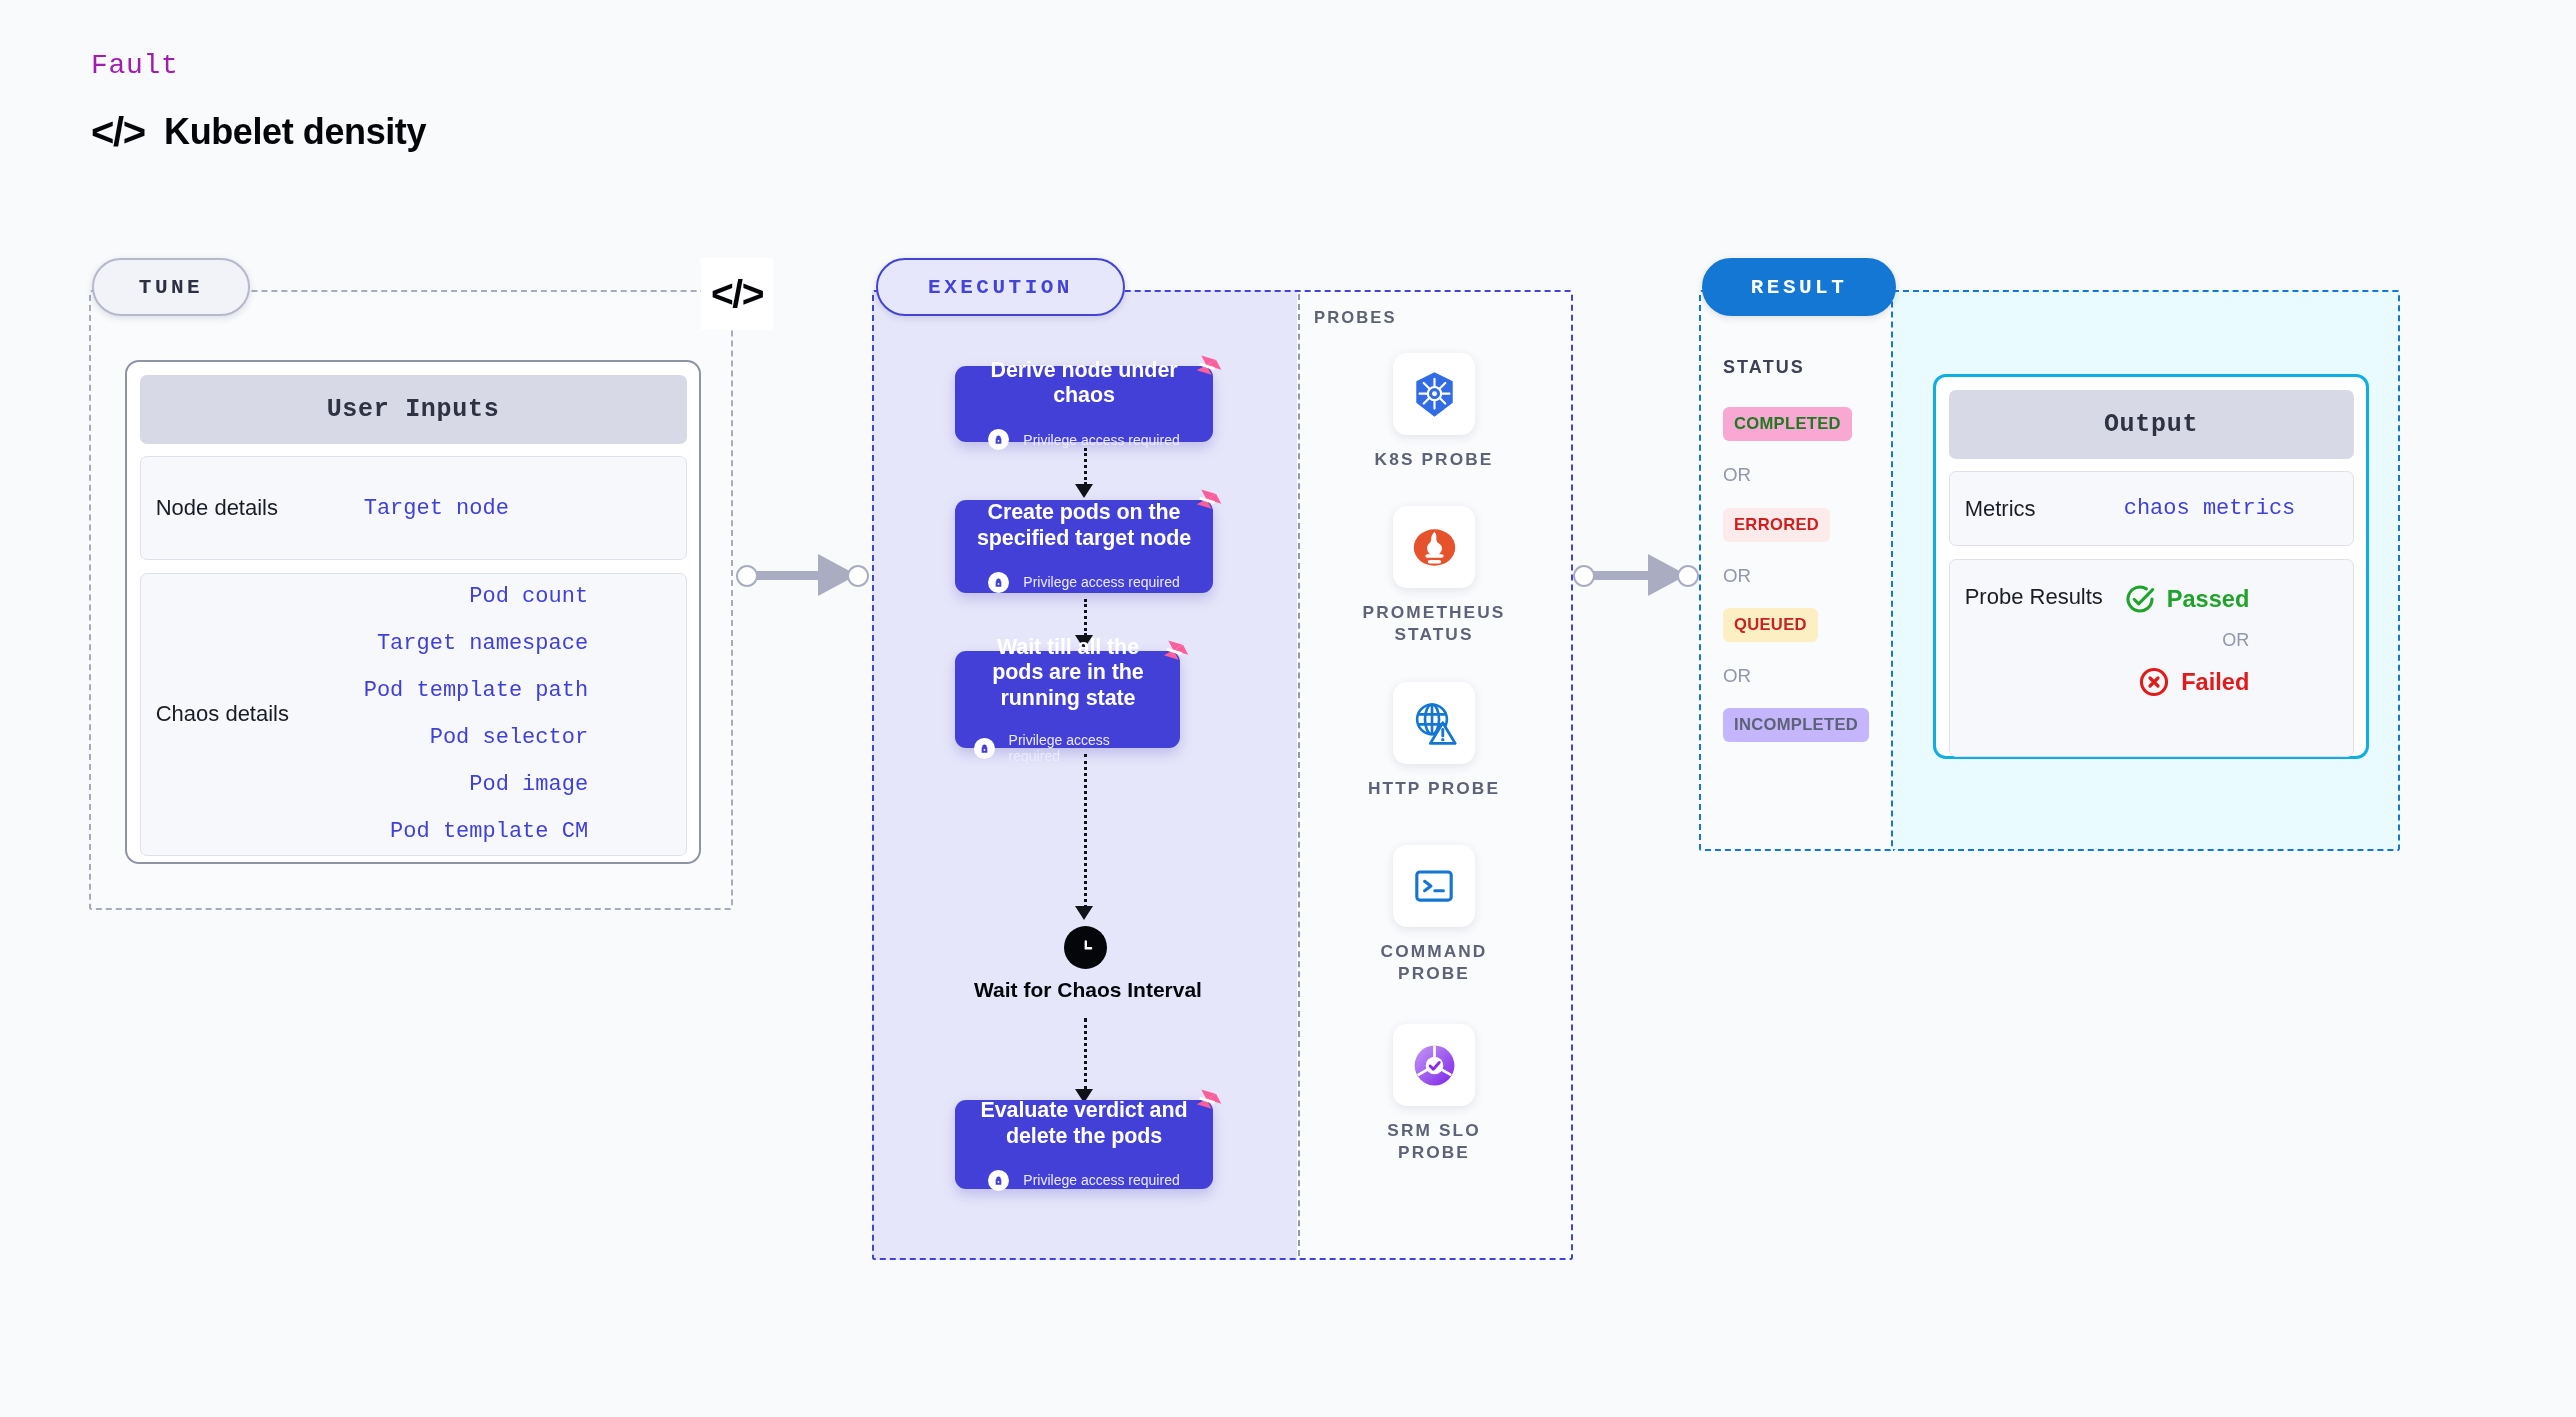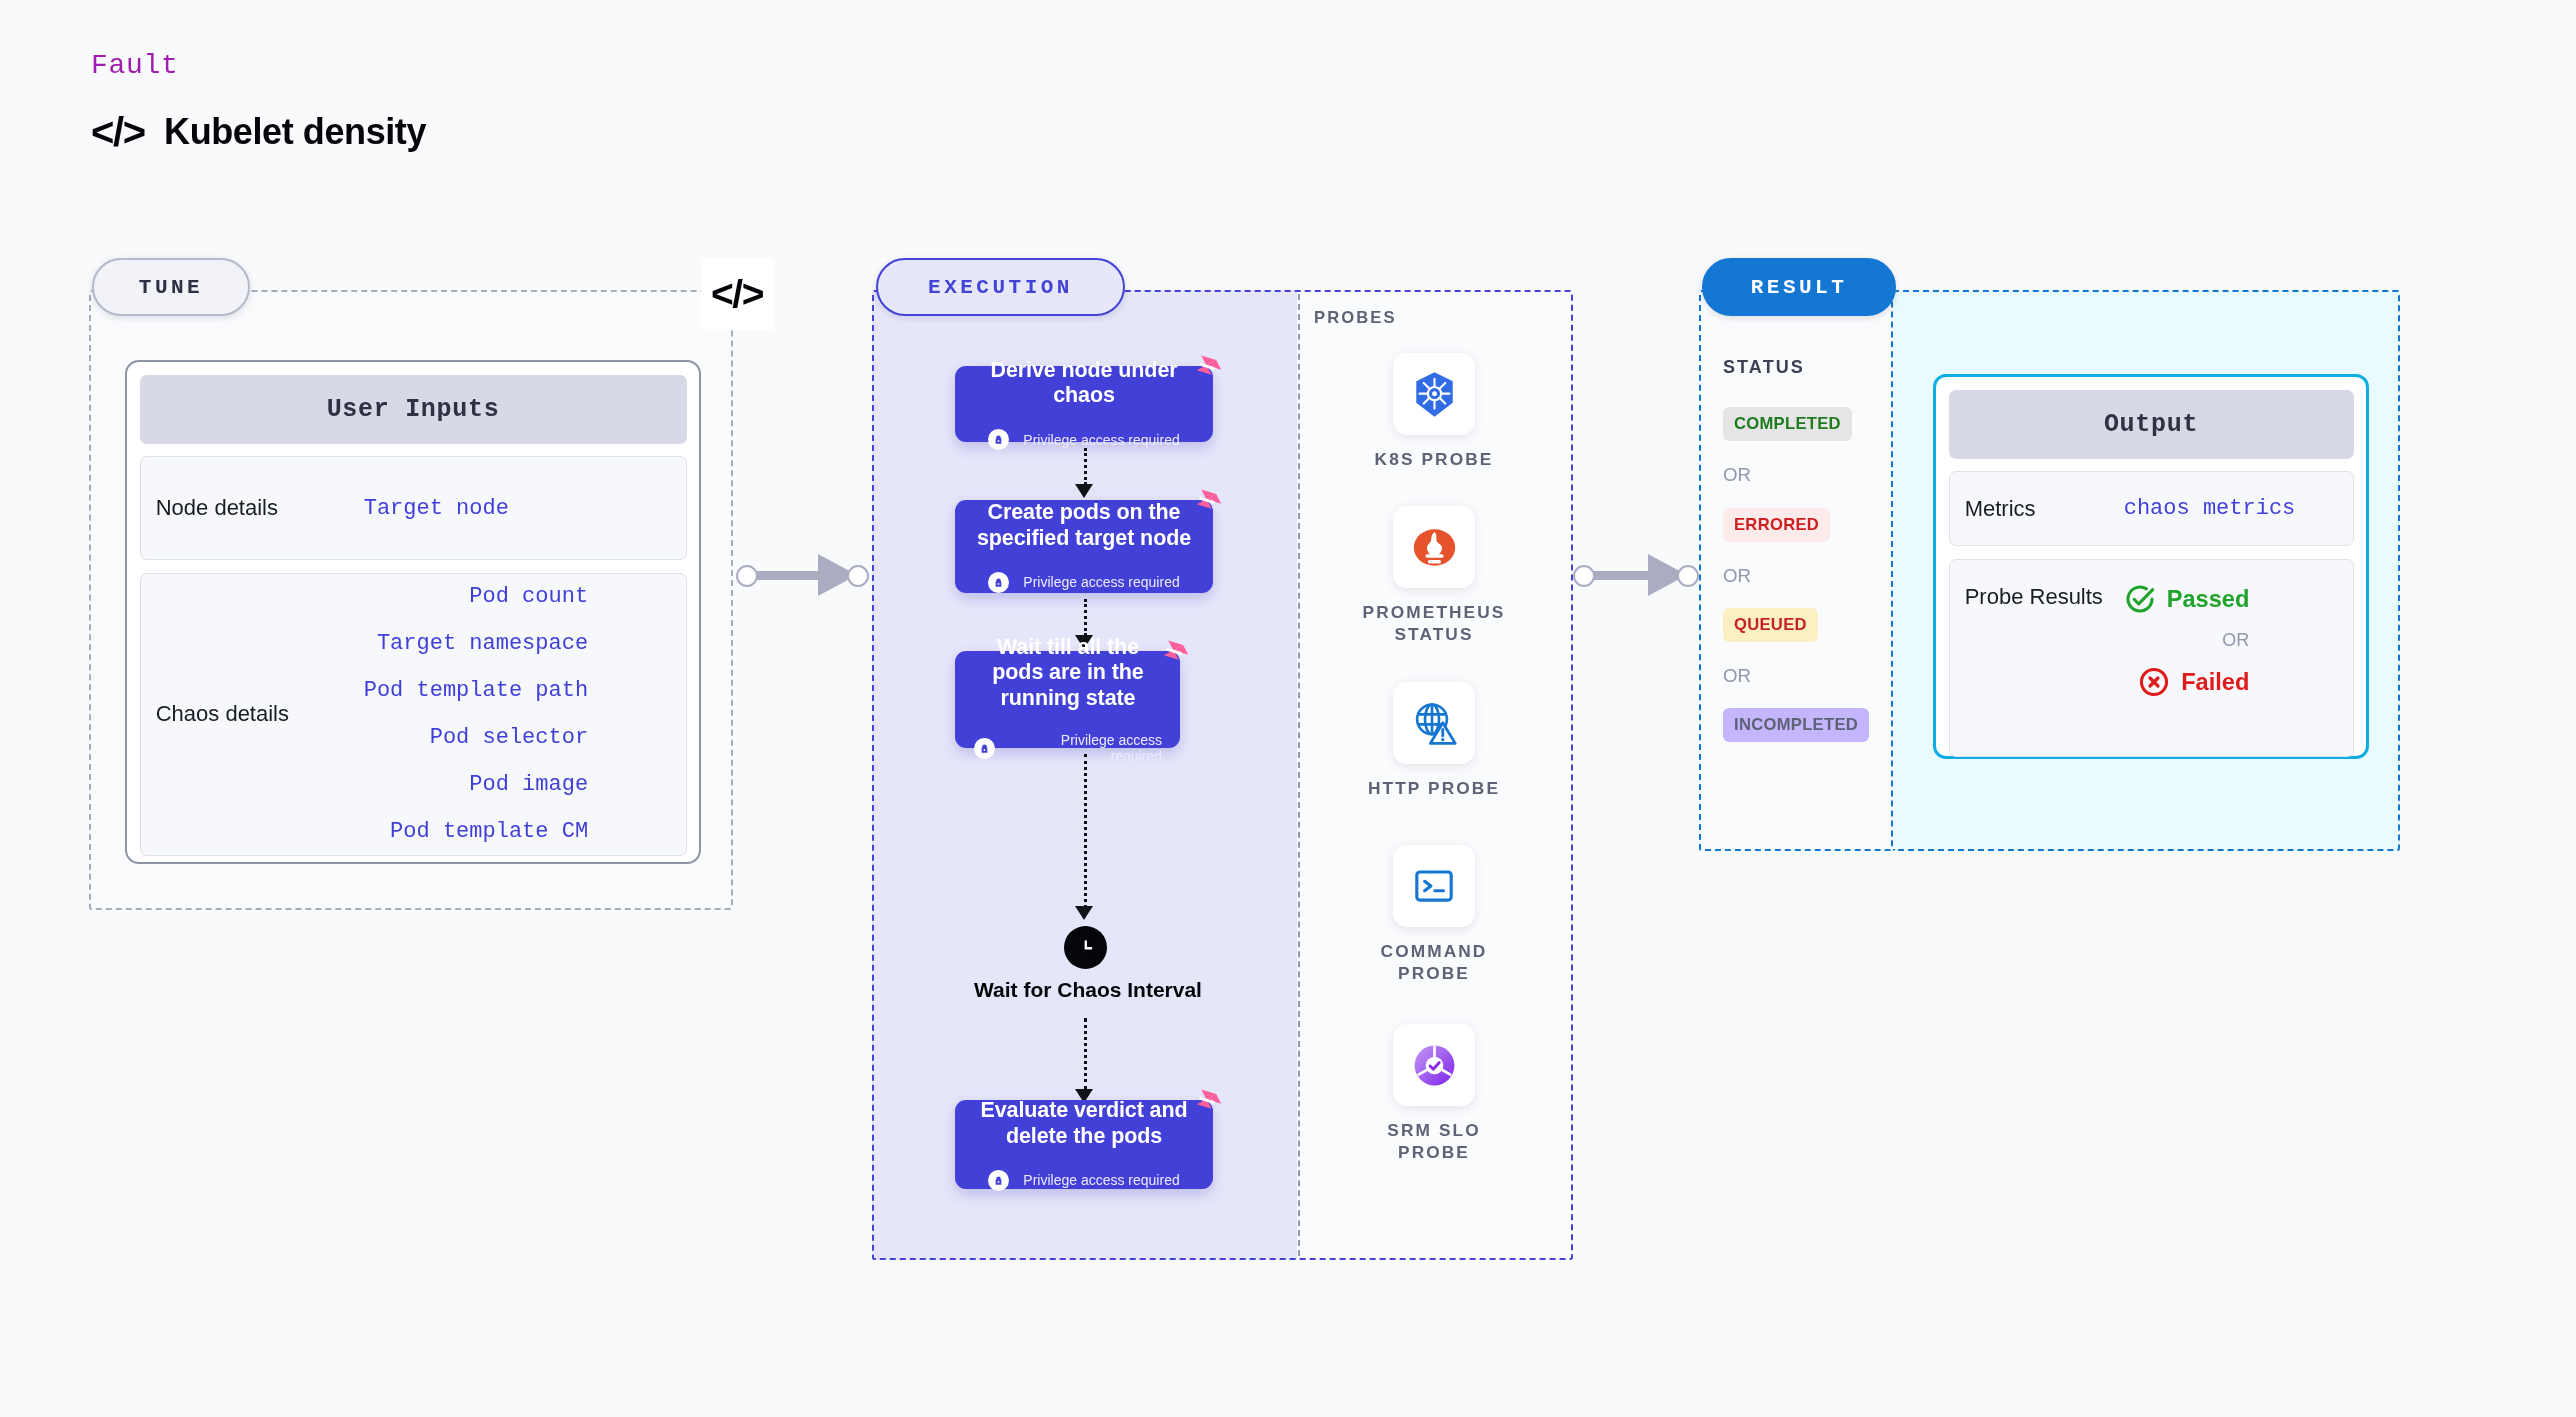--- a/index.html
+++ b/index.html
@@ -126,21 +126,21 @@
     box-shadow: 0 5.5px 12.5px rgba(55,50,180,.22);
     display: flex; flex-direction: column;
     align-items: center; justify-content: center;
     padding: 14px 18px;
   }
   .exec-step .title {
     color: #ffffff; font-weight: 700; font-size: 21.5px;
     line-height: 1.18; text-align: center; letter-spacing: -0.1px;
   }
   .priv {
-    display: flex; align-items: center; gap: 14px; margin-top: 21px; text-align: right;
+    display: flex; align-items: center; gap: 14px; margin-top: 21px;
   }
   .priv .lockdot {
     width: 21px; height: 21px; border-radius: 50%;
     background: #ffffff; display: flex; align-items: center; justify-content: center;
   }
   .priv .lockdot svg { display: block; }
   .priv .ptxt { color: #eceaff; font-size: 14px; }
 
   .chaos-flag {
     position: absolute; right: -18px; top: -18px;
@@ -479,21 +479,21 @@
     <div class="head" style="left:75px;"></div>
     <div class="dot" style="left:104px;"></div>
   </div>
 
   <div class="dash" id="res-out-box"></div>
   <div class="dash" id="res-status-box"></div>
   <div class="sect-pill" id="res-pill">RESULT</div>
 
   <div id="status-title">STATUS</div>
 
-  <div class="status-badge" style="top:407px; background:#e5e5e5; color:#1e7a1e;">COMPLETED</div>
+  <div class="status-badge" style="top:407px; background:#f9a8d4; color:#1e7a1e;">COMPLETED</div>
   <div class="or-text" style="top:464px;">OR</div>
   <div class="status-badge" style="top:508px; background:#fdeaea; color:#cf2020;">ERRORED</div>
   <div class="or-text" style="top:565px;">OR</div>
   <div class="status-badge" style="top:608px; background:#fdefc4; color:#c72222;">QUEUED</div>
   <div class="or-text" style="top:665px;">OR</div>
   <div class="status-badge" style="top:708px; background:#c4b5fd; color:#5d6276;">INCOMPLETED</div>
 
   <div class="card-outer" id="out-card">
     <div class="card-head">Output</div>
 

